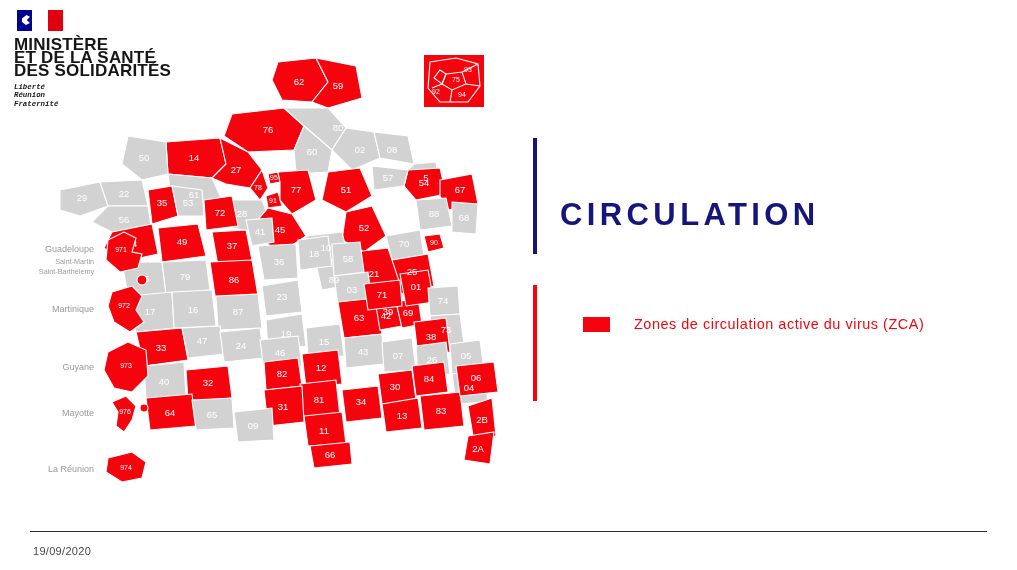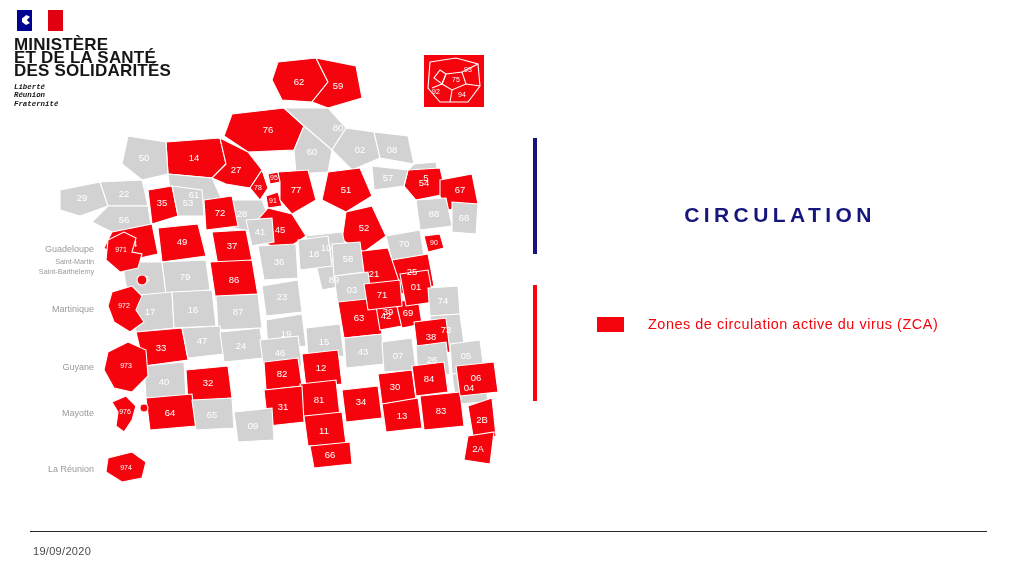--- a/index.html
+++ b/index.html
@@ -20,24 +20,24 @@
   #ministry-name{
     margin-top:7px;color:#161616;font-weight:bold;font-size:17px;
     line-height:13.2px;letter-spacing:.2px;
   }
   #devise{margin-top:5px;color:#161616;font-size:7.4px;line-height:8.6px;
       font-family:Liberation Mono, monospace;font-style:italic;font-weight:bold;}
   
   #bar-blue{position:absolute;left:533px;top:138px;width:4px;height:116px;background:#15157B;}
   #bar-red{position:absolute;left:533px;top:285px;width:4px;height:116px;background:#F5040D;}
   #title{
-    position:absolute;left:560px;top:193px;width:440px;text-align:center;
-    color:#15157B;font-weight:bold;font-size:21px;line-height:44px;letter-spacing:4.4px;
+    position:absolute;left:560px;top:193px;width:440px;text-align:left;
+    color:#15157B;font-weight:bold;font-size:31px;line-height:44px;letter-spacing:4.4px;
   }
-  #legend{position:absolute;left:597px;top:316px;display:flex;align-items:center;gap:24px;}
+  #legend{position:absolute;left:583px;top:316px;display:flex;align-items:center;gap:24px;}
   #legend-swatch{width:27px;height:15px;background:#F5040D;flex:none;}
   #legend-label{color:#F5040D;font-size:14.4px;letter-spacing:.55px;white-space:nowrap;}
   
   #footer-rule{position:absolute;left:30px;top:531px;width:957px;height:1px;background:#2b2b2b;}
   #footer-date{position:absolute;left:33px;top:545px;color:#4a4a4a;font-size:11px;letter-spacing:.3px;}
   
   #map-wrap{position:absolute;left:16px;top:40px;width:500px;height:460px;}
   #map-svg{width:100%;height:100%;display:block;}
   .dep{stroke:#ffffff;stroke-width:1.1;}
   .dep.grey{fill:#D2D2D2;}

